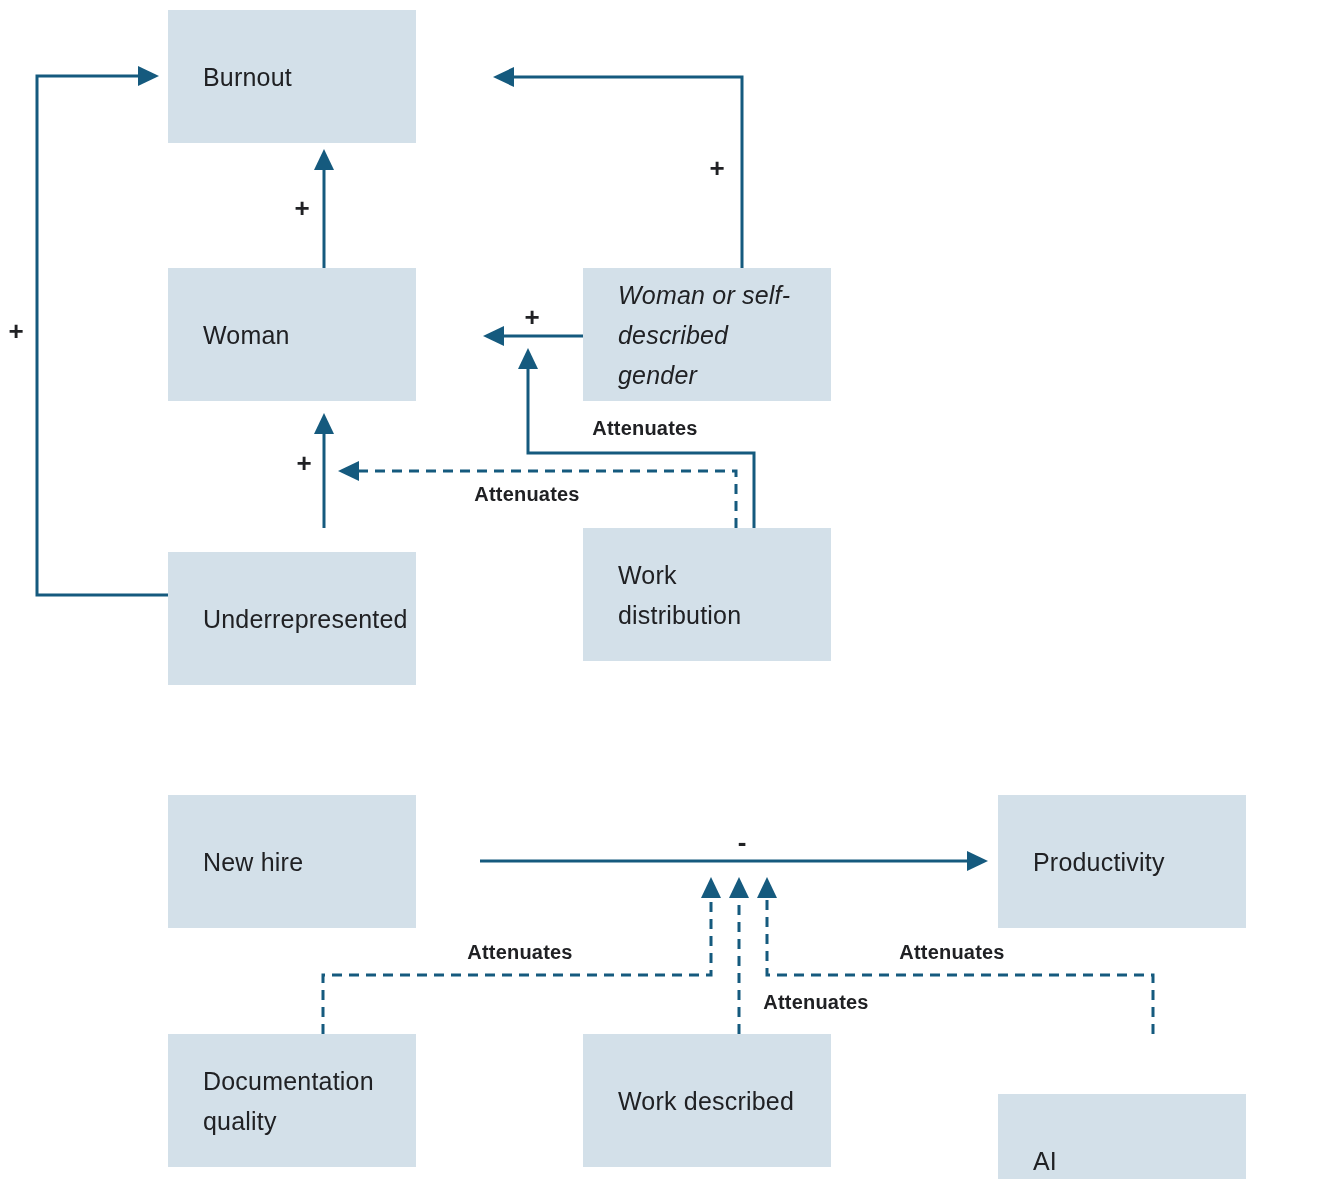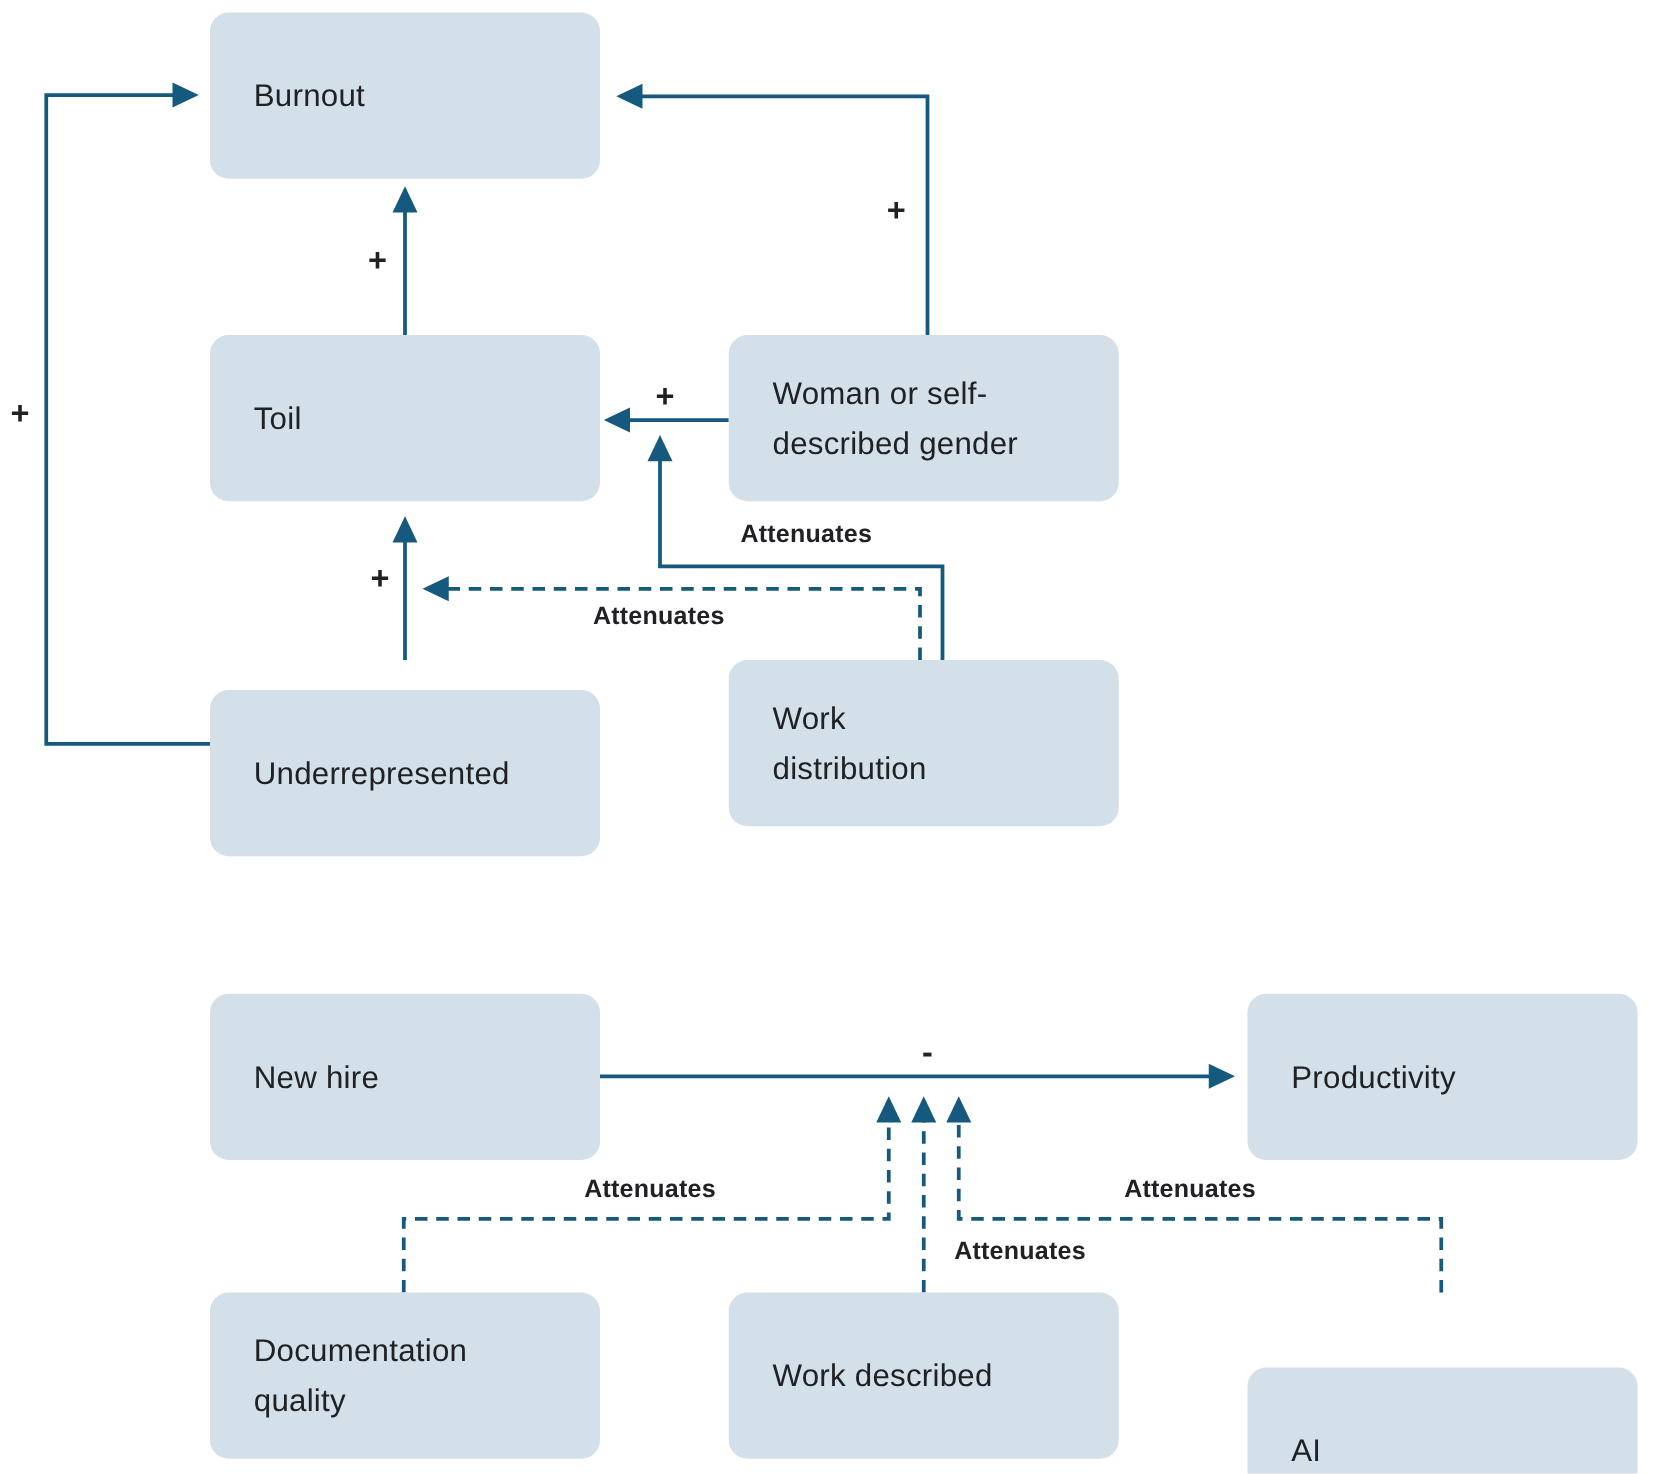--- a/index.html
+++ b/index.html
@@ -10,29 +10,28 @@
   }
   #canvas {
     position: relative;
     width: 1330px;
     height: 1179px;
     background: #ffffff;
     overflow: hidden;
   }
   .node {
     position: absolute;
-    width: 312px;
+    width: 248px;
     height: 133px;
     background: var(--box-fill, #d3e0e9);
     display: flex;
     align-items: center;
     box-sizing: border-box;
     padding-left: 35px;
     padding-right: 20px;
-    border-radius: 15px;
   }
   .node-label {
     font-size: 25px;
     font-weight: 500;
     line-height: 40px;
     color: #202124;
     white-space: pre-line;
     letter-spacing: 0.2px;
   }
   #arrows {
@@ -99,23 +98,23 @@
       <polygon points="711,877 701,898 721,898"></polygon>
       <polygon points="739,877 729,898 749,898"></polygon>
       <polygon points="767,877 757,898 777,898"></polygon>
     </g>
   </svg>
 
   <div class="node" style="left:168px; top:10px;">
     <span class="node-label">Burnout</span>
   </div>
   <div class="node" style="left:168px; top:268px;">
-    <span class="node-label">Toil</span>
+    <span class="node-label">Woman</span>
   </div>
-  <div class="node" style="left:583px; top:268px;">
+  <div class="node" style="left:583px; top:268px;font-style:italic;">
     <span class="node-label">Woman or self-
 described gender</span>
   </div>
   <div class="node" style="left:168px; top:528px;margin-top:24px;">
     <span class="node-label">Underrepresented</span>
   </div>
   <div class="node" style="left:583px; top:528px;">
     <span class="node-label">Work
 distribution</span>
   </div>

